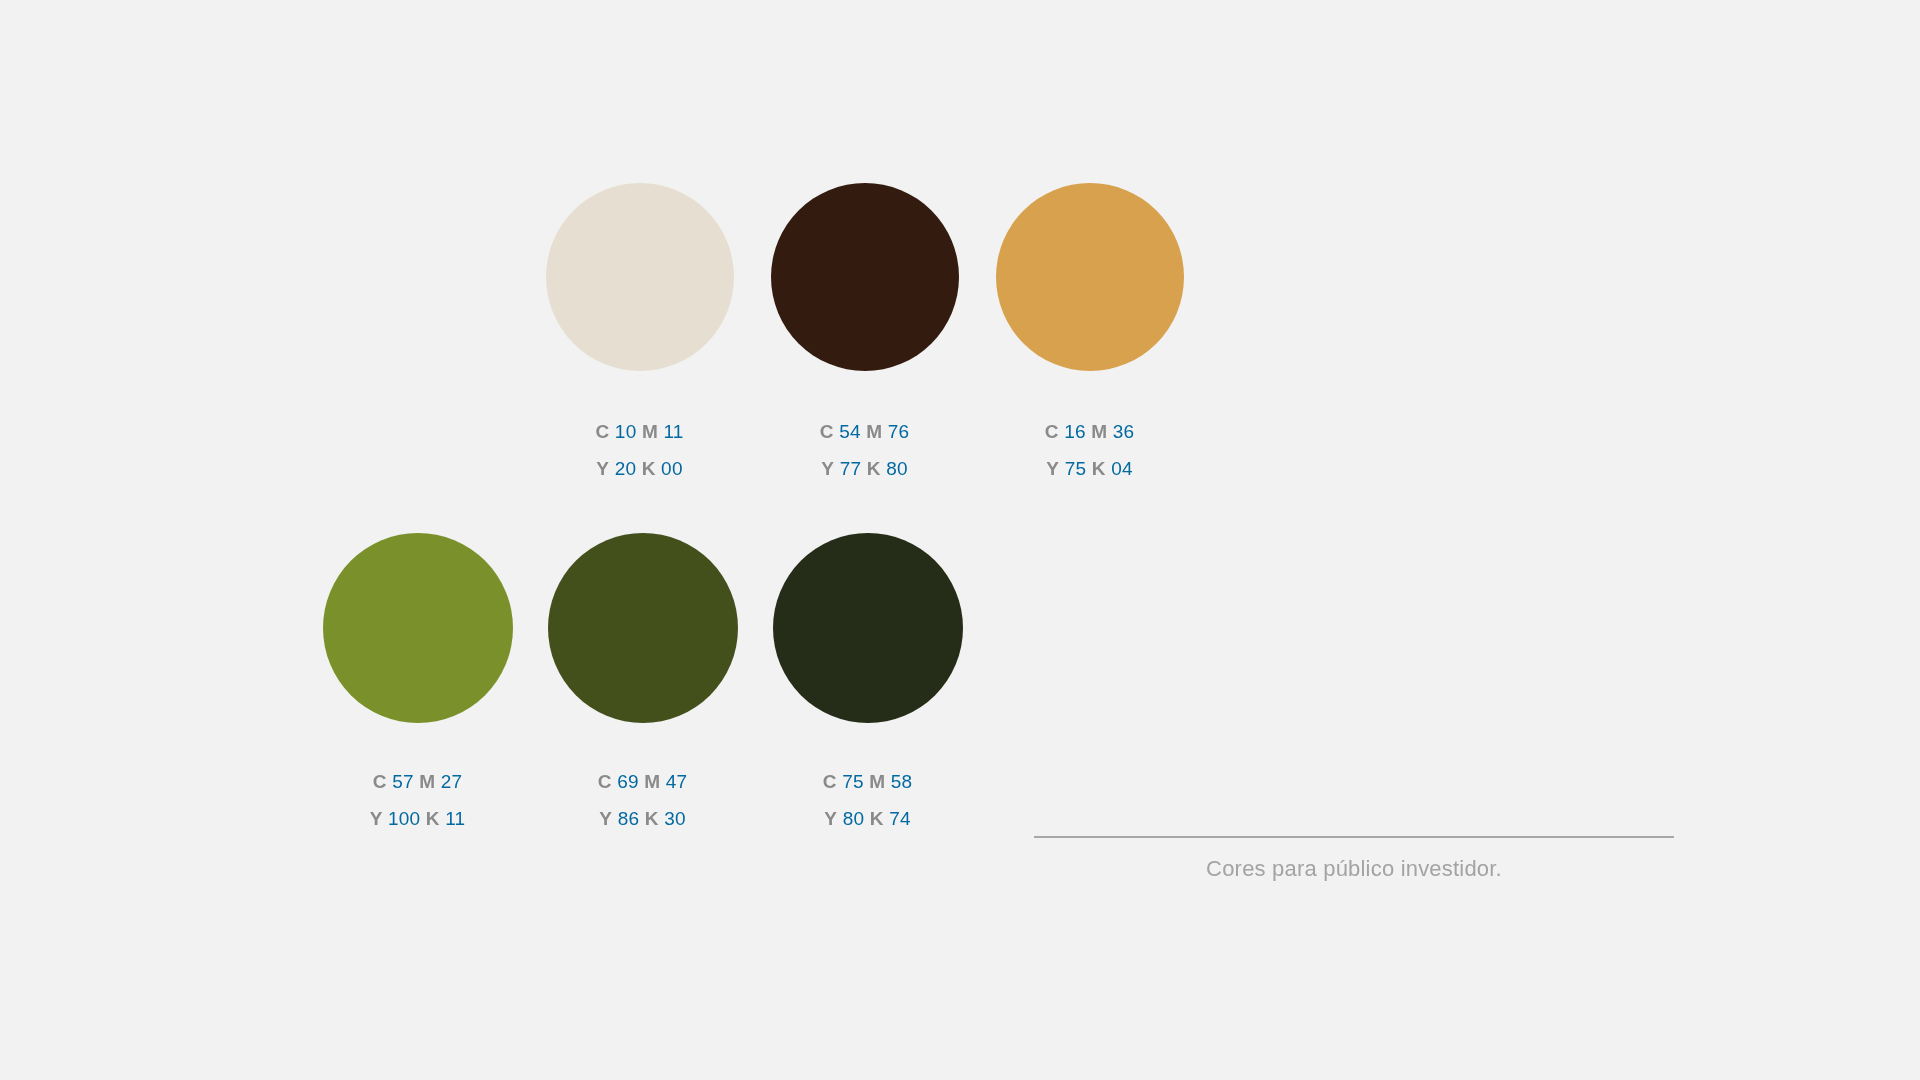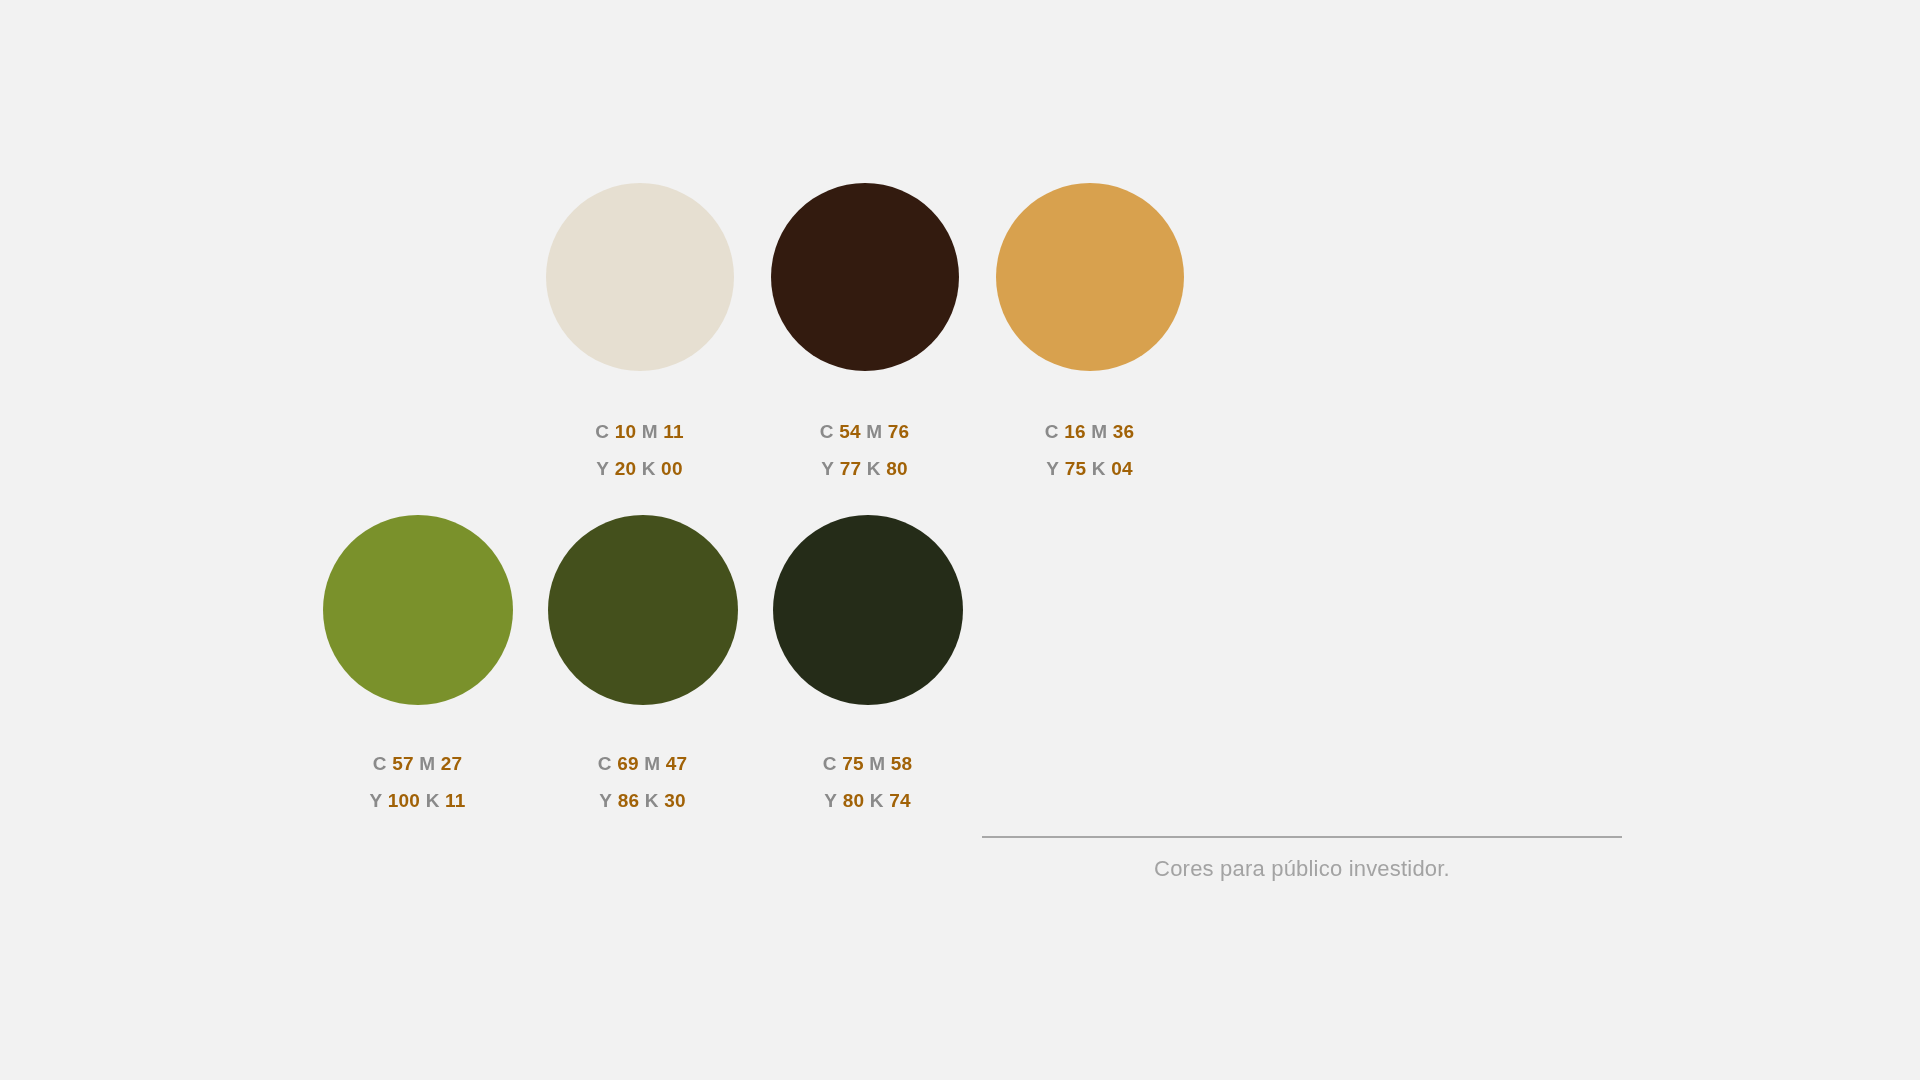--- a/index.html
+++ b/index.html
@@ -28,21 +28,21 @@
     align-items: flex-start;
   }
 
   #row-neutrals {
     left: 527px;
     top: 183px;
   }
 
   #row-accents {
     left: 305px;
-    top: 515px;
+    top: 533px;
   }
 
   .swatch {
     position: relative;
     display: flex;
     flex-direction: column;
     align-items: center;
   }
 
   .swatch-disc {
@@ -77,31 +77,31 @@
     text-align: center;
   }
   #row-accents .cmyk {
     margin-top: 40px;
   }
   .cmyk .k {
     font-weight: 700;
     color: #8a8a8a;
   }
   .cmyk .v {
-    font-weight: 700;
-    color: #a16207;
+    font-weight: 400;
+    color: #0369a1;
   }
   .cmyk-line {
     display: block;
   }
 
   
   #footer-note {
     position: absolute;
-    left: 982px;
+    left: 1034px;
     top: 836px;
     width: 640px;
   }
   #footer-divider {
     width: 100%;
     height: 2px;
     background: #a8a8a8;
   }
   #footer-caption {
     margin-top: 18px;

